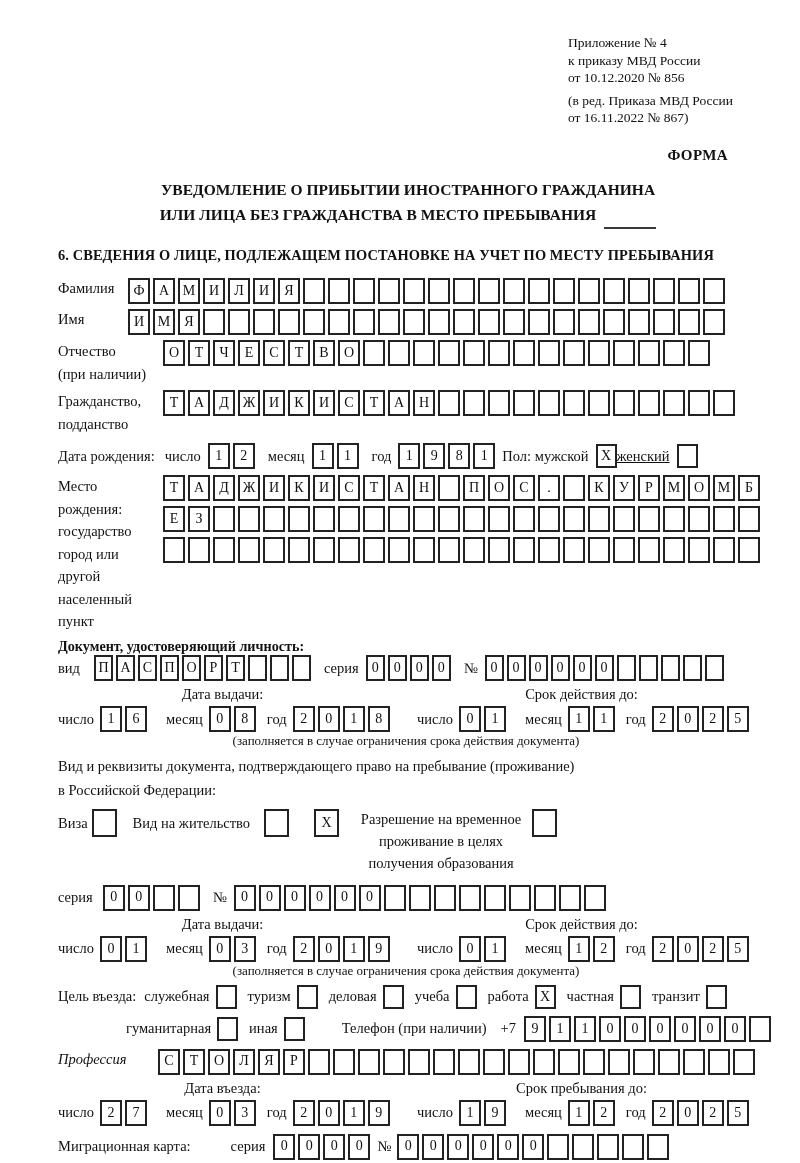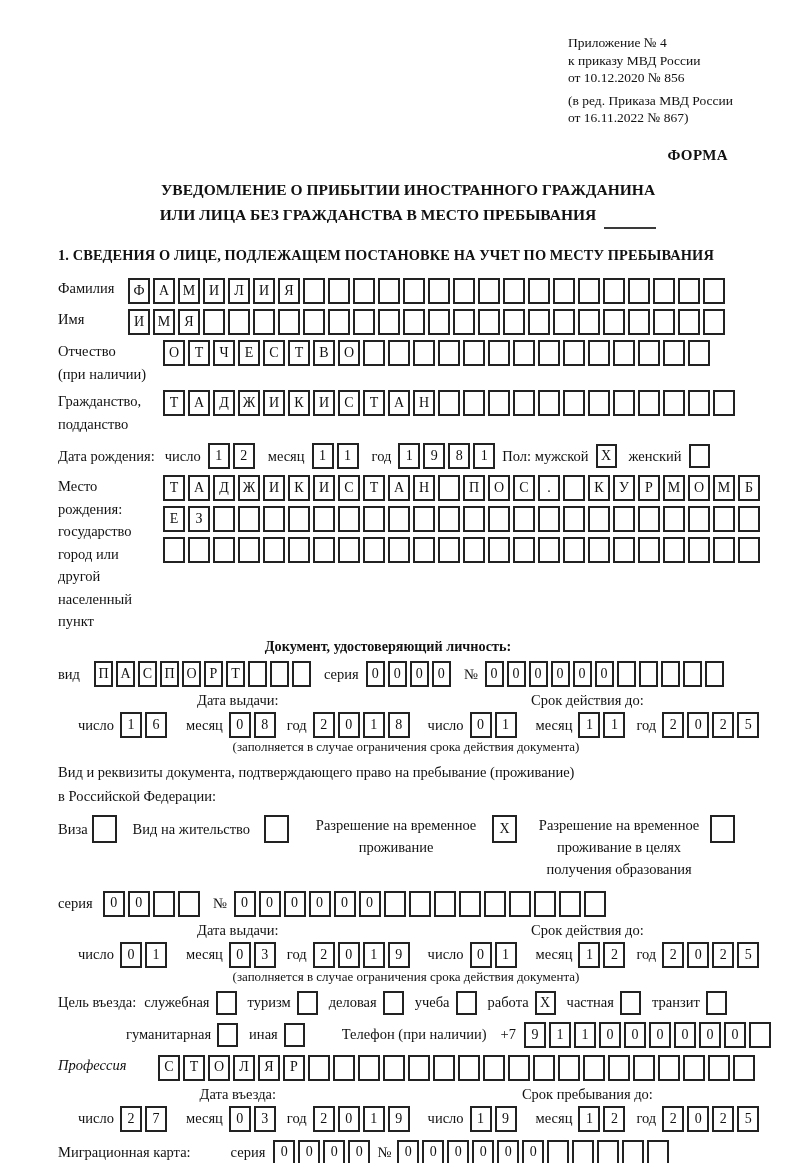--- a/index.html
+++ b/index.html
@@ -24,26 +24,26 @@
   .cell{box-sizing:content-box;width:18px;height:22px;border:2px solid #222;margin-right:3px;
         display:inline-flex;align-items:center;justify-content:center;
         font-size:14px;background:#fff;}
   .cbox{box-sizing:content-box;width:17px;height:20px;border:2px solid #222;display:inline-flex;
         align-items:center;justify-content:center;font-size:14px;margin-left:7px;}
   .cbox-lg{width:21px;height:24px;}
 
   .w70{width:70px;} .w105{width:105px;} .w100{width:100px;font-style:italic;}
 
   .inline-lbl{margin:0 7px 0 10px;white-space:nowrap;}
-  .center-bold{text-align:center;font-weight:bold;font-size:14.2px;margin:6px 40px 6px 0;}
+  .center-bold{font-weight:bold;font-size:14.2px;margin:6px 40px 0 0;}
 
   .vrow .cell{width:15px;}   
 
   
-  .dpair{display:flex;margin-top:2px;margin-left:20px;}
+  .dpair{display:flex;margin-top:2px;}
   .dcol{width:47%;}
   .dcol.right{margin-left:30px;}
   .dhead{text-align:center;font-size:14.5px;margin-bottom:3px;}
   .dfields{display:flex;align-items:center;font-size:14.5px;}
   .dfields .lbl{margin-right:6px;white-space:nowrap;}
   .dfields .cells{margin-right:8px;}
   .dnote{font-size:13px;text-align:center;padding-right:4px;margin:1px 0 6px;}
 
   .intro{font-size:14.5px;line-height:1.65;margin-top:2px;}
 
@@ -72,21 +72,21 @@
     <div class="sub">(в ред. Приказа МВД России</div>
     <div>от 16.11.2022 № 867)</div>
   </div>
   <div class="forma">ФОРМА</div>
 
   <div class="title">
     <div>УВЕДОМЛЕНИЕ О ПРИБЫТИИ ИНОСТРАННОГО ГРАЖДАНИНА</div>
     <div><span>ИЛИ ЛИЦА БЕЗ ГРАЖДАНСТВА В МЕСТО ПРЕБЫВАНИЯ</span><span class="blank">&nbsp;</span></div>
   </div>
 
-  <div class="sec">1. СВЕДЕНИЯ О ЛИЦЕ, ПОДЛЕЖАЩЕМ ПОСТАНОВКЕ НА УЧЕТ ПО МЕСТУ ПРЕБЫВАНИЯ</div>
+  <div class="sec">6. СВЕДЕНИЯ О ЛИЦЕ, ПОДЛЕЖАЩЕМ ПОСТАНОВКЕ НА УЧЕТ ПО МЕСТУ ПРЕБЫВАНИЯ</div>
 
   <div class="frow">
     <div class="flabel w70">Фамилия</div>
     <div class="cells">
         <span class="cell">Ф</span>
         <span class="cell">А</span>
         <span class="cell">М</span>
         <span class="cell">И</span>
         <span class="cell">Л</span>
         <span class="cell">И</span>
@@ -218,21 +218,21 @@
       </span>
     <span class="inline-lbl">год</span>
     <span class="cells">
         <span class="cell">1</span>
         <span class="cell">9</span>
         <span class="cell">8</span>
         <span class="cell">1</span>
       </span>
     <span style="margin-left:4px;white-space:nowrap;"><span>Пол:</span> <span>мужской</span></span>
     <span class="cbox">X</span>
-    <span style="margin-left:12px;">женский</span>
+    <span style="text-decoration:underline;">женский</span>
     <span class="cbox"></span>
   </div>
 
   <div class="frow" style="margin-top:6px;justify-content:space-between;">
     <div class="flabel w105 multiline">
       <div>Место рождения:</div>
       <div>государство</div>
       <div>город или другой</div>
       <div>населенный пункт</div>
     </div>
@@ -412,21 +412,20 @@
   <div class="visarow">
     <span class="opt-inline">
       <span>Виза</span>
       <span class="cbox cbox-lg" style="margin-left:4px;"></span>
     </span>
     <span class="opt-inline" style="margin-left:16px;">
       <span>Вид на жительство</span>
       <span class="cbox cbox-lg" style="margin-left:14px;"></span>
     </span>
     <span class="opt-blk">
-      <span class="opt-lbl">Разрешение на временное проживание</span>
       <span class="cbox cbox-lg">X</span>
     </span>
     <span class="opt-blk">
       <span class="opt-lbl opt-lbl-sm">Разрешение на временное проживание в целях получения образования</span>
       <span class="cbox cbox-lg"></span>
     </span>
   </div>
 
   <div class="frow" style="align-items:center;margin-top:4px;">
     <span style="margin-right:10px;">серия</span>

